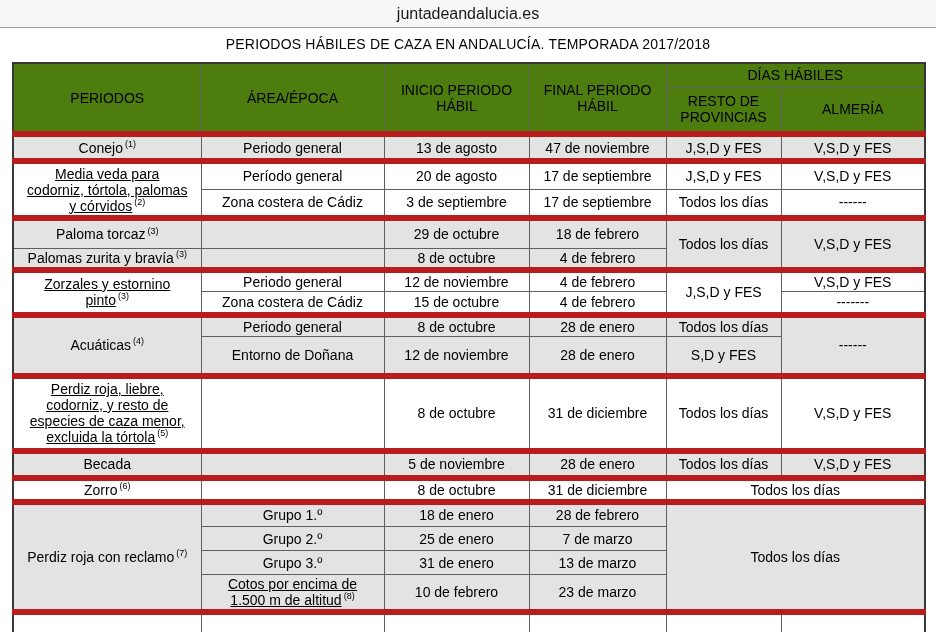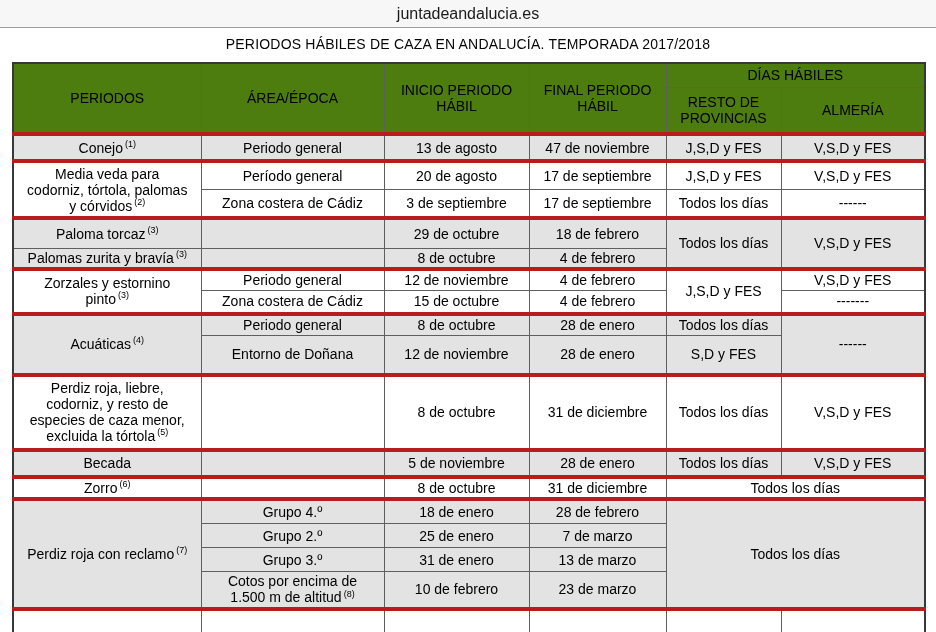--- a/index.html
+++ b/index.html
@@ -41,22 +41,22 @@
     vertical-align: middle;
     font-size: 14px;
     font-weight: normal;
     padding: 1px 3px;
     overflow: hidden;
   }
   thead th { background: #4d7c0f; }
   thead { border-bottom: 2px solid #383838; }
   tr.g td { background: #e3e3e3; }
   tr.w td { background: #ffffff; }
-  tr.group-start td { border-top: 4px solid #b91c1c; }
-  .pre { white-space: pre-line; }
+  tr.group-start td { border-top: 6px solid #b91c1c; }
+  .pre { white-space: pre-line; text-decoration: underline; }
   sup {
     font-size: 9px;
     vertical-align: super;
     line-height: 0;
     padding-left: 2px;
   }
 </style>
 </head>
 <body>
 
@@ -187,21 +187,21 @@
     <tr class="w group-start" style="height:20px">
       <td><span>Zorro</span><sup>(6)</sup></td>
       <td></td>
       <td>8 de octubre</td>
       <td>31 de diciembre</td>
       <td colspan="2">Todos los días</td>
     </tr>
 
     <tr class="g group-start" style="height:25px">
       <td rowspan="4"><span>Perdiz roja con reclamo</span><sup>(7)</sup></td>
-      <td>Grupo 4.º</td>
+      <td>Grupo 1.º</td>
       <td>18 de enero</td>
       <td>28 de febrero</td>
       <td colspan="2" rowspan="4">Todos los días</td>
     </tr>
     <tr class="g" style="height:24px">
       <td>Grupo 2.º</td>
       <td>25 de enero</td>
       <td>7 de marzo</td>
     </tr>
     <tr class="g" style="height:24px">

